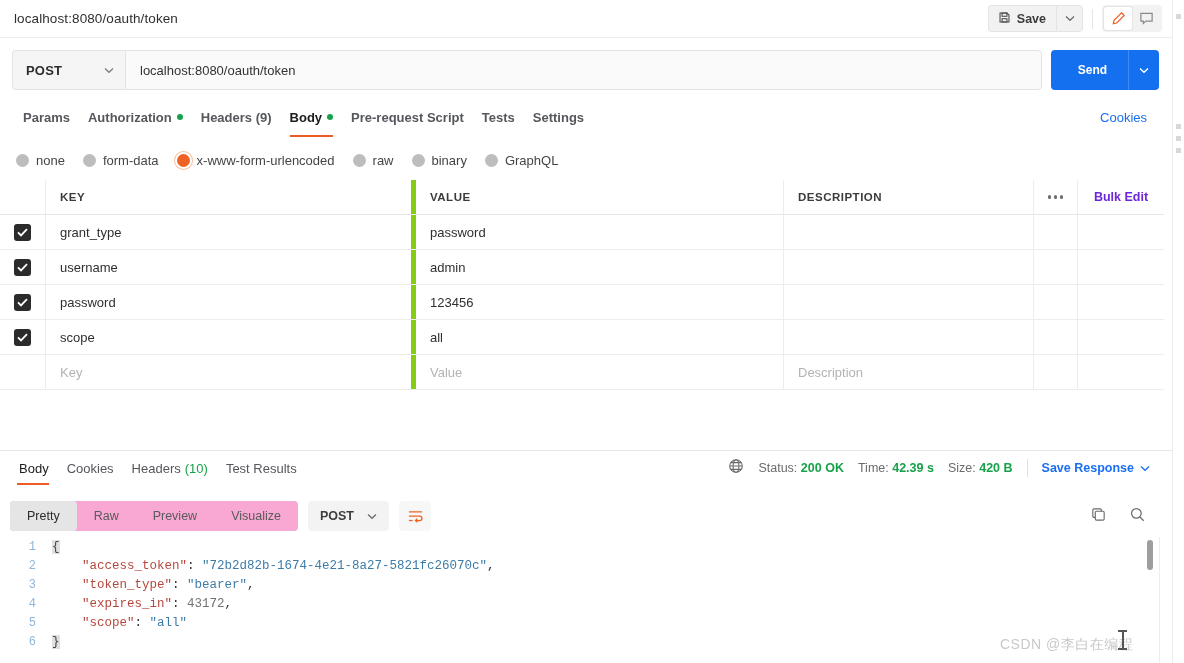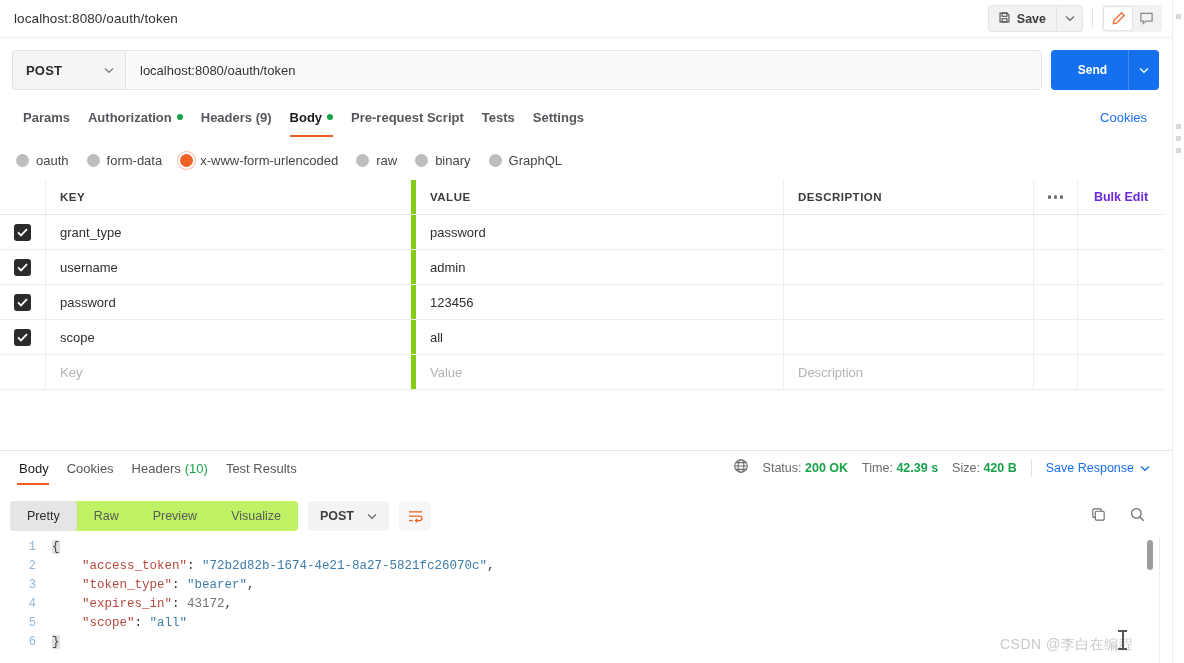--- a/index.html
+++ b/index.html
@@ -156,29 +156,29 @@
     content:""; position:absolute; left:7px; right:9px; bottom:-4px;
     height:2px; background:#ef5b25;
   }
   .hcount { color:#17a24a; margin-left:4px; }
   .status-area {
     margin-left:auto; display:flex; align-items:center; gap:14px; padding-right:22px;
     height:26px;
   }
   .st-item { font-size:12.5px; color:#6b6b6b; white-space:nowrap; }
   .st-val { color:#17a24a; font-weight:bold; }
-  .save-resp { font-size:12.5px; color:#1a6ff0; font-weight:normal; display:flex; align-items:center; gap:6px; }
+  .save-resp { font-size:12.5px; color:#1a6ff0; font-weight:bold; display:flex; align-items:center; gap:6px; }
   .vdiv { width:1px; height:18px; background:#e0e0e0; }
 
   
   .resptoolbar {
     position:absolute; left:0; top:495px; width:1172px; height:42px;
     display:flex; align-items:center; padding-left:10px;
   }
-  .seg { display:flex; background:#bef264; border-radius:4px; height:30px; }
+  .seg { display:flex; background:#f9a8d4; border-radius:4px; height:30px; }
   .seg-item {
     padding:0 17px; display:flex; align-items:center; font-size:12.5px; color:#5a5a5a;
     border-radius:4px;
   }
   .seg-item.active { background:#e5e5e5; color:#2b2b2b; }
   .fmt-select {
     margin-left:10px; height:30px; background:#f3f3f3; border-radius:4px;
     display:flex; align-items:center; gap:13px; padding:0 12px;
     font-size:12.5px; color:#3d3d3d; font-weight:bold;
   }
@@ -320,21 +320,21 @@
     </div>
     <div class="rtab">
       <span>Settings</span>
     </div>
     <div class="cookies-link">Cookies</div>
   </div>
 
   <div class="bodytypes">
     <div class="btype">
       <span class="radio"></span>
-      <span>oauth</span>
+      <span>none</span>
     </div>
     <div class="btype">
       <span class="radio"></span>
       <span>form-data</span>
     </div>
     <div class="btype">
       <span class="radio sel"></span>
       <span>x-www-form-urlencoded</span>
     </div>
     <div class="btype">

